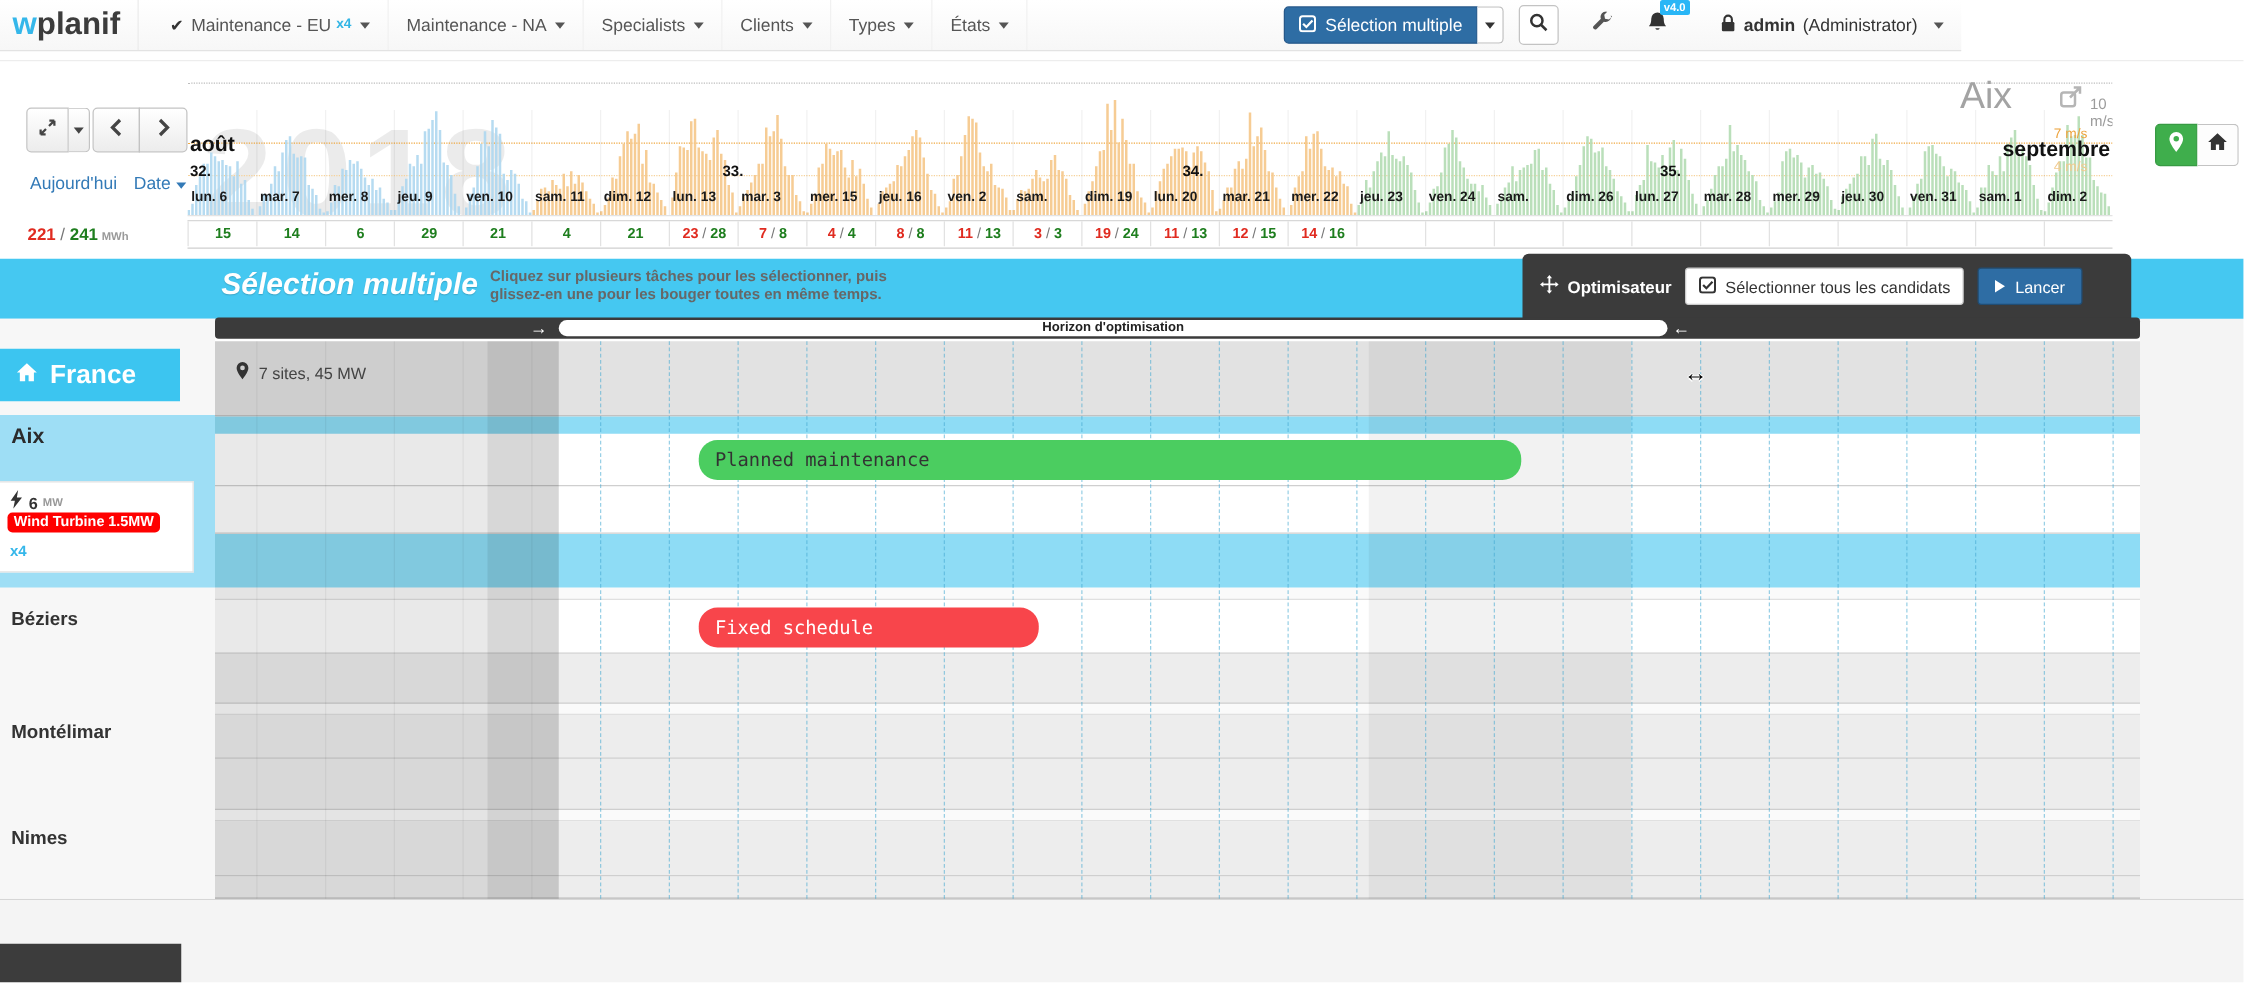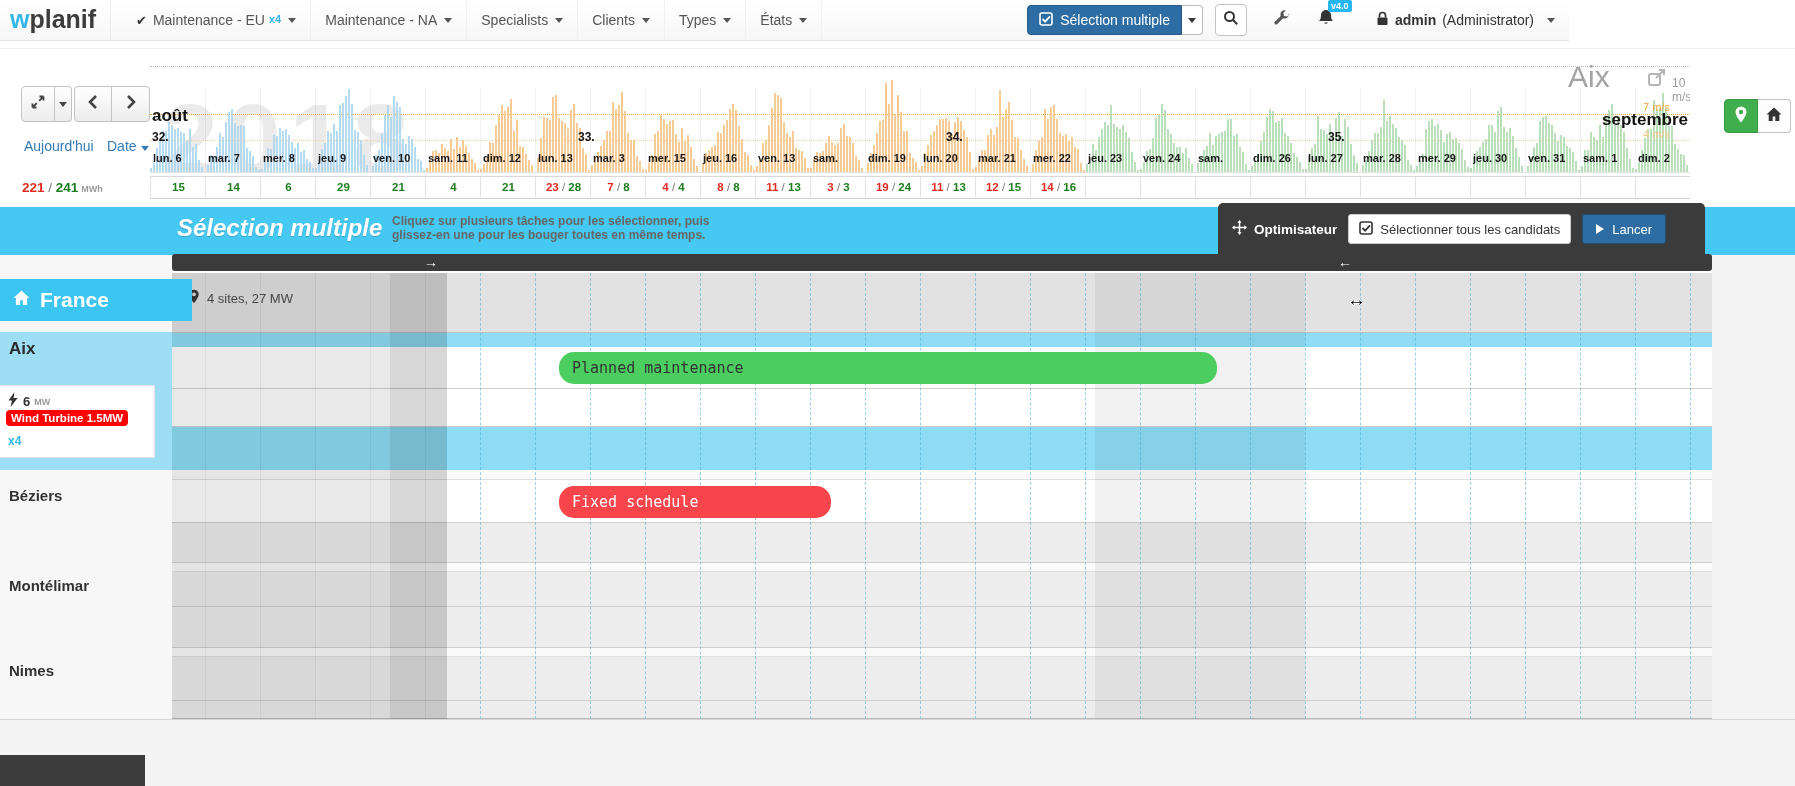--- a/index.html
+++ b/index.html
@@ -109,21 +109,21 @@
   #site-summary{position:absolute;left:16px;top:16px;z-index:5;font-size:13px;color:#444;
                 display:flex;align-items:center;gap:7px;}
   #resize-cursor{position:absolute;left:1175px;top:16px;z-index:6;font-size:19px;font-weight:900;color:#000;
                  text-shadow:1px 0 #fff,-1px 0 #fff,0 1px #fff,0 -1px #fff;}
   .task{position:absolute;border-radius:15px;font-family:"DejaVu Sans Mono",monospace;font-size:15px;
         z-index:6;padding-left:13px;box-sizing:border-box;cursor:pointer;white-space:nowrap;overflow:hidden;}
   #task-green{left:387px;top:79px;width:658px;height:32px;background:#4bcd60;color:#333;line-height:32px;}
   #task-red{left:387px;top:213px;width:272px;height:32px;background:#f8454b;color:#fff;line-height:32px;}
   
   #sidebar{position:absolute;left:0;top:255px;width:172px;height:464px;background:#f7f7f7;z-index:20;}
-  #france-hdr{position:absolute;left:0;top:24px;width:192px;height:42px;background:#3cc5f0;color:#fff;
+  #france-hdr{position:absolute;left:0;top:24px;width:144px;height:42px;background:#3cc5f0;color:#fff;
               display:flex;align-items:center;gap:10px;padding-left:13px;box-sizing:border-box;cursor:pointer;}
   #france-hdr .txt{font-size:21px;font-weight:bold;}
   #aix-block{position:absolute;left:0;top:77px;width:172px;height:138px;background:#9edef5;}
   #aix-name{position:absolute;left:9px;top:84px;font-size:17px;font-weight:bold;color:#2b2b2b;cursor:pointer;}
   #aix-panel{position:absolute;left:0;top:130px;width:155px;height:73px;background:#fff;
              border:1px solid #e2e2e2;border-left:none;box-sizing:border-box;}
   #aix-power{position:absolute;left:8px;top:6px;display:flex;align-items:center;gap:4px;}
   #aix-power .pw{font-size:13px;font-weight:bold;color:#333;}
   #aix-power .pu{font-size:9px;color:#999;font-weight:bold;}
   #turbine-badge{position:absolute;left:6px;top:24px;background:#f00;color:#fff;font-size:11.5px;font-weight:bold;
@@ -804,21 +804,21 @@
       <div class="daylbl" style="left: 58px;">mar. 7</div>
       <div class="daylbl" style="left: 113px;">mer. 8</div>
       <div class="daylbl" style="left: 168px;">jeu. 9</div>
       <div class="daylbl" style="left: 223px;">ven. 10</div>
       <div class="daylbl" style="left: 278px;">sam. 11</div>
       <div class="daylbl" style="left: 333px;">dim. 12</div>
       <div class="daylbl" style="left: 388px;">lun. 13</div>
       <div class="daylbl" style="left: 443px;">mar. 3</div>
       <div class="daylbl" style="left: 498px;">mer. 15</div>
       <div class="daylbl" style="left: 553px;">jeu. 16</div>
-      <div class="daylbl" style="left: 608px;">ven. 13</div>
+      <div class="daylbl" style="left: 608px;">ven. 2</div>
       <div class="daylbl" style="left: 663px;">sam.</div>
       <div class="daylbl" style="left: 718px;">dim. 19</div>
       <div class="daylbl" style="left: 773px;">lun. 20</div>
       <div class="daylbl" style="left: 828px;">mar. 21</div>
       <div class="daylbl" style="left: 883px;">mer. 22</div>
       <div class="daylbl" style="left: 938px;">jeu. 23</div>
       <div class="daylbl" style="left: 993px;">ven. 24</div>
       <div class="daylbl" style="left: 1048px;">sam.</div>
       <div class="daylbl" style="left: 1103px;">dim. 26</div>
       <div class="daylbl" style="left: 1158px;">lun. 27</div>
@@ -895,20 +895,21 @@
       </div>
       <div id="launch-btn">
         <span class="tri"></span>
         <span>Lancer</span>
       </div>
     </div>
   </div>
 
   <div id="horizon">
     <div class="ar" id="h-ar-r">→</div>
+    <div class="pill">Horizon d'optimisation</div>
     <div class="ar" id="h-ar-l">←</div>
   </div>
 
   <div id="grid">
       <div class="grow" style="top: 428px; height: 18px; background: rgb(237, 237, 237); border-bottom: 1px solid rgb(185, 185, 185);"></div>
       <div class="grow" style="top: 384px; height: 44px; background: rgb(237, 237, 237); border-bottom: 1px solid rgb(207, 207, 207);"></div>
       <div class="grow" style="top: 375px; height: 9px; background: rgb(250, 250, 250); border-bottom: 1px solid rgb(224, 224, 224);"></div>
       <div class="grow" style="top: 334px; height: 41px; background: rgb(237, 237, 237); border-bottom: 1px solid rgb(207, 207, 207);"></div>
       <div class="grow" style="top: 299px; height: 35px; background: rgb(237, 237, 237); border-bottom: 1px solid rgb(207, 207, 207);"></div>
       <div class="grow" style="top: 290px; height: 9px; background: rgb(250, 250, 250); border-bottom: 1px solid rgb(224, 224, 224);"></div>
@@ -917,21 +918,21 @@
       <div class="grow" style="top: 197px; height: 10px; background: rgb(250, 250, 250); border-bottom: 1px solid rgb(224, 224, 224);"></div>
       <div class="grow" style="top: 154px; height: 43px; background: rgb(142, 220, 245); border-bottom: 1px solid transparent;"></div>
       <div class="grow" style="top: 116px; height: 38px; background: rgb(255, 255, 255); border-bottom: 1px solid rgb(207, 207, 207);"></div>
       <div class="grow" style="top: 74px; height: 42px; background: rgb(255, 255, 255); border-bottom: 1px solid rgb(207, 207, 207);"></div>
       <div class="grow" style="top: 60px; height: 14px; background: rgb(142, 220, 245); border-bottom: 1px solid transparent;"></div>
       <div class="grow" style="top: 0px; height: 60px; background: rgb(226, 226, 226); border-bottom: 1px solid rgb(194, 194, 194);"></div>
     <div id="site-summary">
       <span><svg width="12" height="15" viewBox="0 0 14 17">
             <path d="M7 0.5A5.5 5.5 0 0 0 1.5 6C1.5 10 7 16.5 7 16.5S12.5 10 12.5 6A5.5 5.5 0 0 0 7 0.5zm0 7.7a2.2 2.2 0 1 1 0-4.4 2.2 2.2 0 0 1 0 4.4z" fill="#333"></path>
           </svg></span>
-      <span>4 sites, 27 MW</span>
+      <span>7 sites, 45 MW</span>
     </div>
     <div id="resize-cursor">↔</div>
     <div class="task" id="task-green">Planned maintenance</div>
     <div class="task" id="task-red">Fixed schedule</div>
   <div class="goverlay" style="left: 0px; width: 275px; background: rgba(0, 0, 0, 0.086);"></div>
       <div class="goverlay" style="left: 218px; width: 57px; background: rgba(0, 0, 0, 0.075);"></div>
       <div class="goverlay" style="left: 923px; width: 210px; background: rgba(0, 0, 0, 0.05);"></div>
       <div class="gvline" style="left: 33px; border-left: 1px solid rgba(0, 0, 0, 0.05);"></div>
       <div class="gvline" style="left: 88px; border-left: 1px solid rgba(0, 0, 0, 0.05);"></div>
       <div class="gvline" style="left: 143px; border-left: 1px solid rgba(0, 0, 0, 0.05);"></div>

